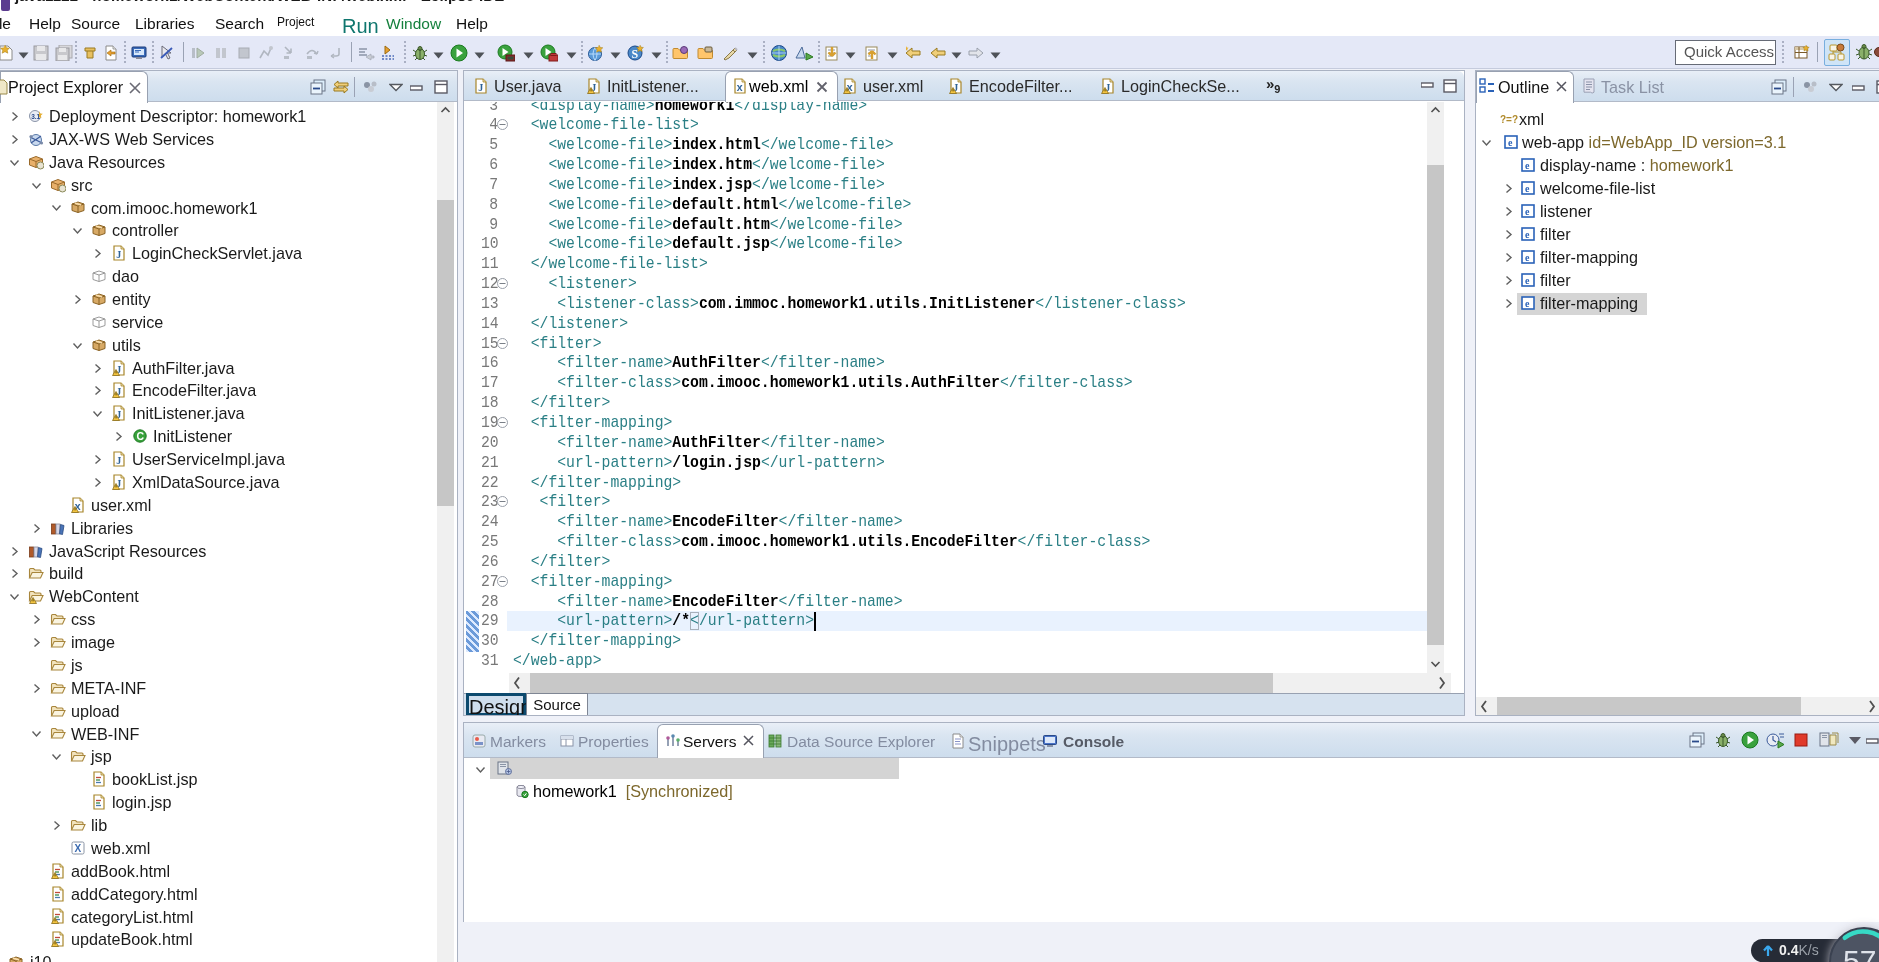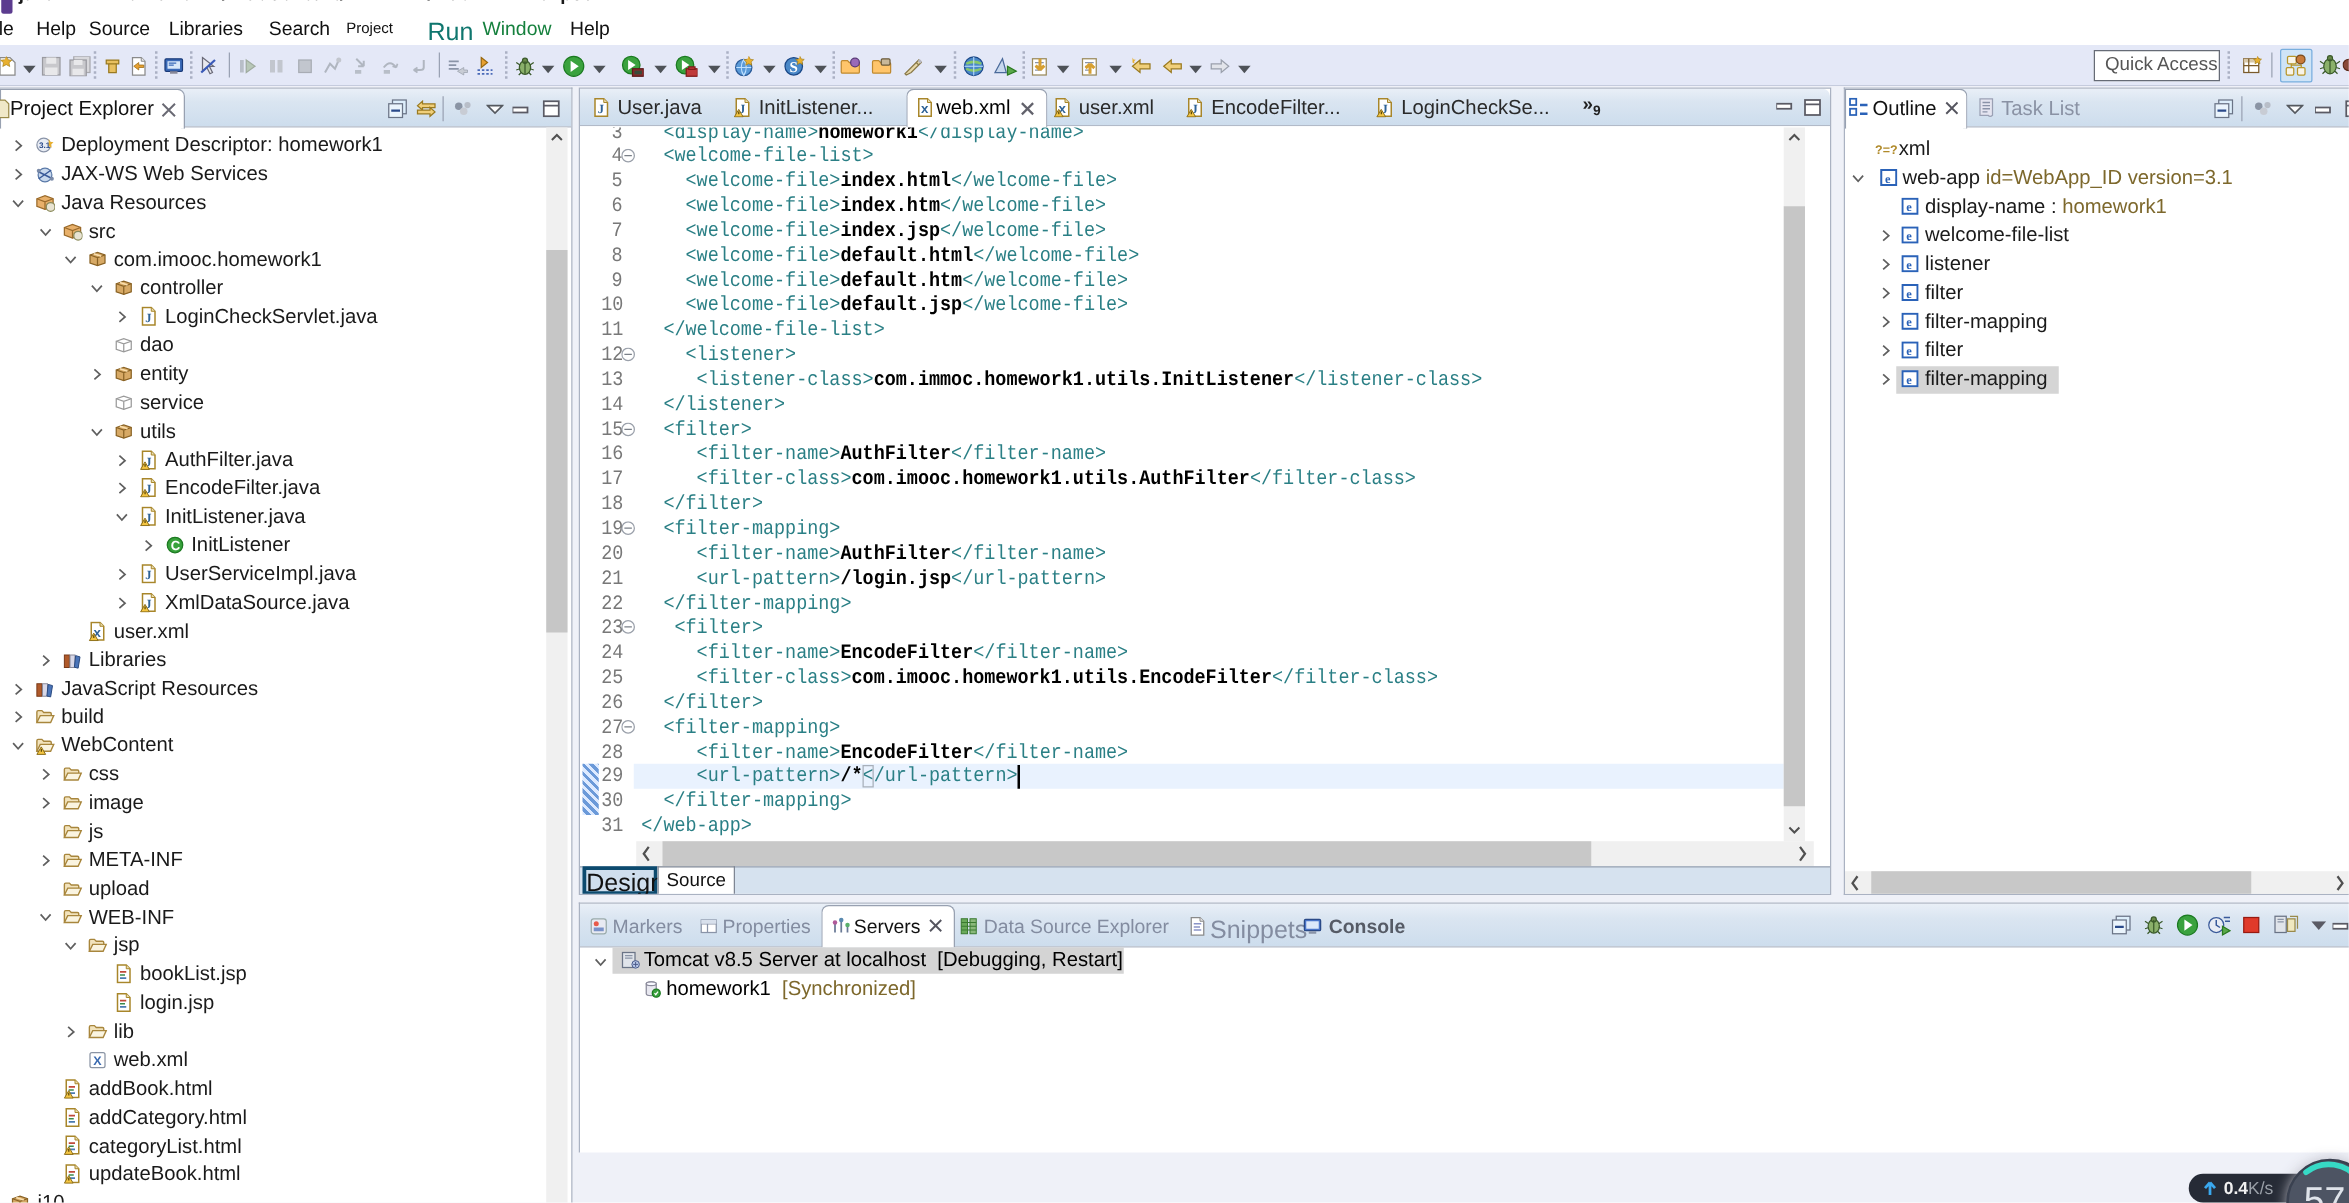--- a/index.html
+++ b/index.html
@@ -968,21 +968,20 @@
 <div class="abs" style="left:26px;top:35px;width:409px;height:21px;background:#d4d4d4"></div>
 <svg class="abs" style="left:10px;top:40px" width="13" height="13" viewBox="0 0 13 13">
       <path d="M2.5 4.5 L6.5 9 L10.5 4.5" stroke="#5f5f5f" stroke-width="1.4" fill="none"></path>
     </svg>
 <svg class="abs" style="left:32px;top:37px" width="16" height="16" viewBox="0 0 16 16">
       <rect x="2" y="2" width="10" height="12" fill="#e0e4ea" stroke="#6a7486" stroke-width="1"></rect>
       <path d="M4 4.5 H10 M4 6.5 H10" stroke="#8a94a6" stroke-width="1"></path>
       <circle cx="12.5" cy="11.5" r="3" fill="#b8c8e8" stroke="#4a5a8a" stroke-width="0.8"></circle>
       <path d="M12.5 9.5 V13.5 M10.5 11.5 H14.5" stroke="#4a5a8a" stroke-width="0.8"></path>
     </svg>
-<div class="lab" style="left:51px;top:36px;color:#000">Tomcat v8.5 Server at localhost&nbsp;&nbsp;[Debugging, Restart]</div>
 <svg class="abs" style="left:50px;top:60px" width="16" height="16" viewBox="0 0 16 16">
       <path d="M3 4 Q3 2.5 7 2.5 Q11 2.5 11 4 V12 Q11 13.5 7 13.5 Q3 13.5 3 12 Z" fill="#e8e8f0" stroke="#8a8a9a"></path>
       <ellipse cx="7" cy="4" rx="4" ry="1.5" fill="#f8f8ff" stroke="#8a8a9a"></ellipse>
       <circle cx="11" cy="11.5" r="3.2" fill="#3aa23e" stroke="#1a7a20"></circle>
       <path d="M9.6 11.5 l1 1.2 1.8 -2.4" stroke="#fff" stroke-width="1" fill="none"></path>
     </svg>
 <div class="lab" style="left:69px;top:59px;color:#000">homework1&nbsp;&nbsp;<span class="tan">[Synchronized]</span></div>
 </div>
 <div class="abs" style="left:1751px;top:939px;width:92px;height:23px;background:#262b36;border-radius:12px 0 0 12px"></div>
 <svg class="abs" style="left:1762px;top:945px" width="12" height="12" viewBox="0 0 12 12">

